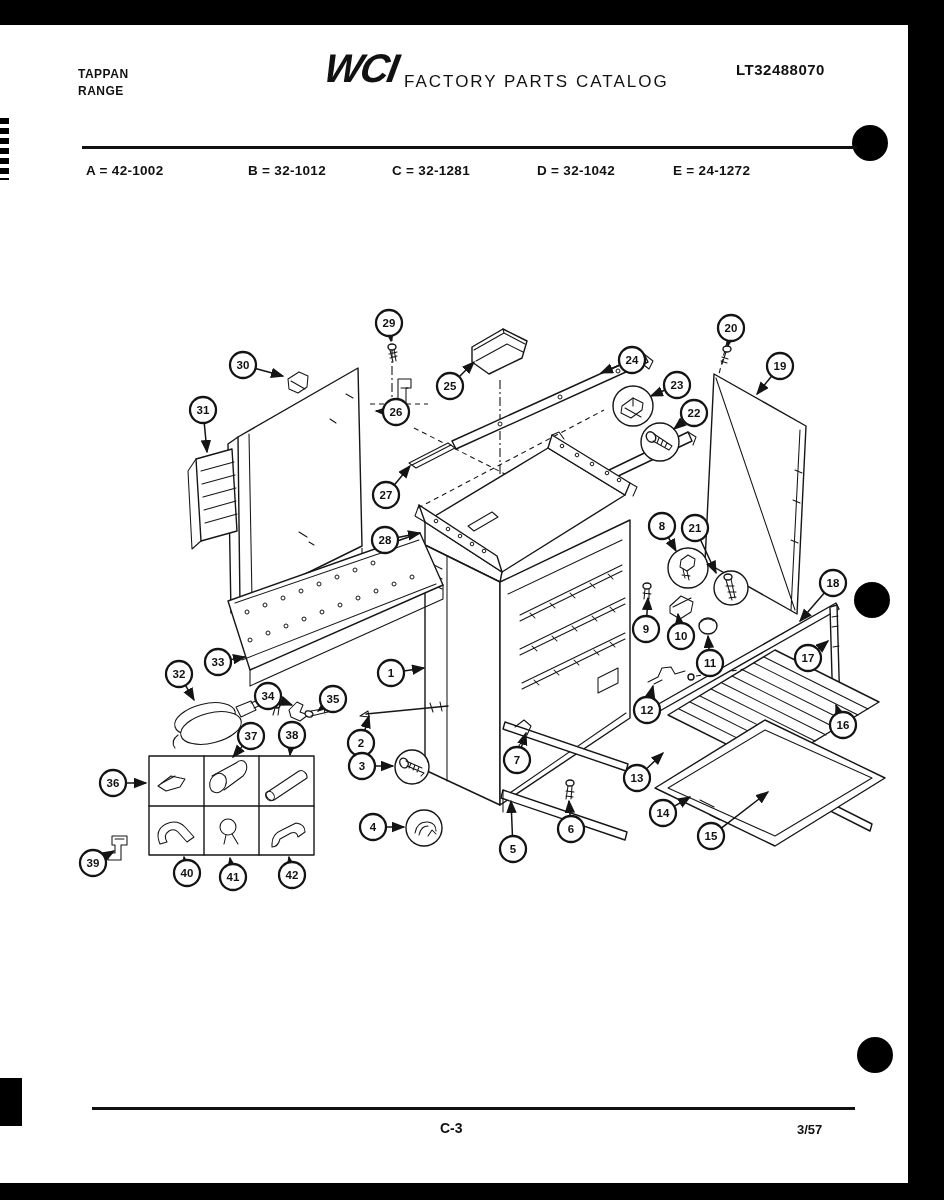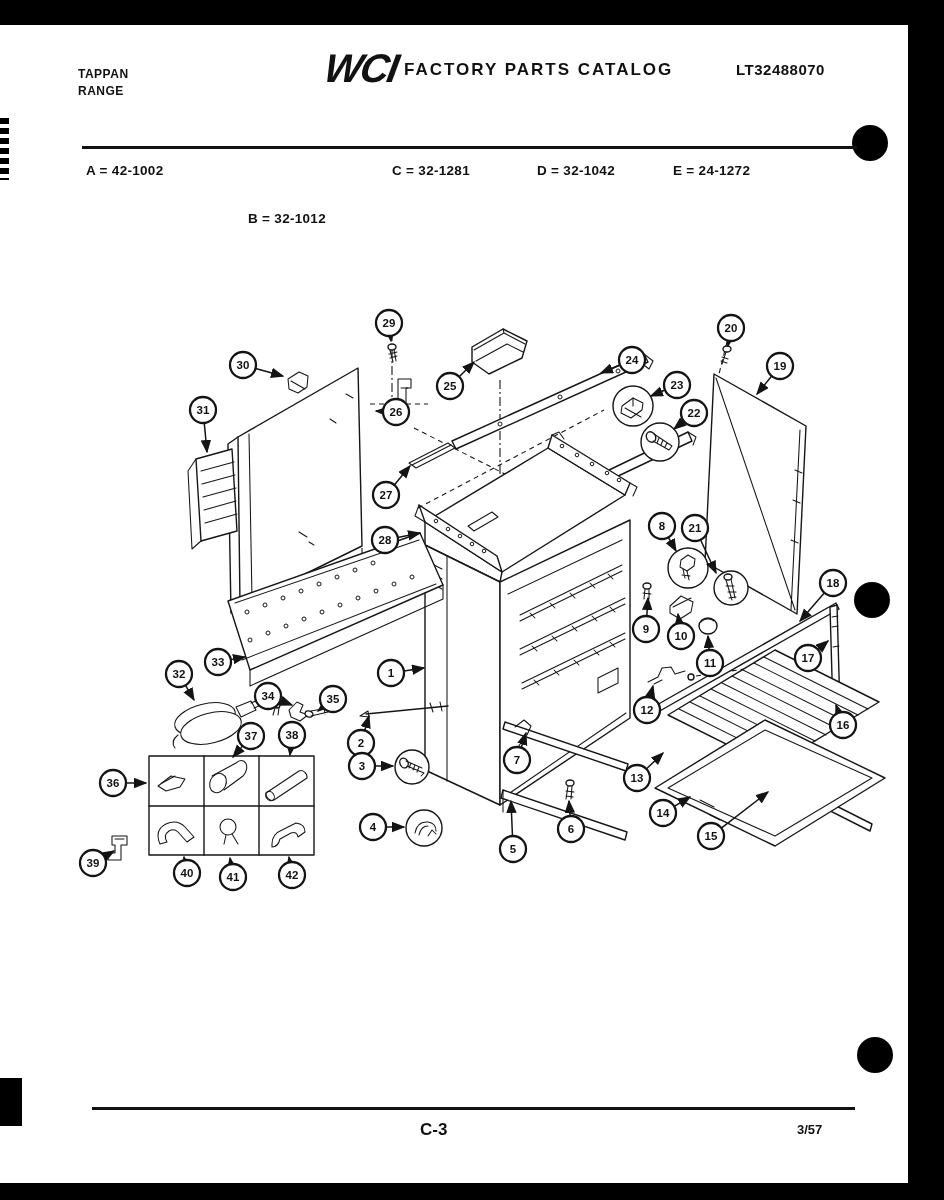--- a/index.html
+++ b/index.html
@@ -11,26 +11,26 @@
   .bar-right{left:908px;top:0;width:36px;height:1200px;background:#000;}
   .band-bottom{left:0;top:1183px;width:944px;height:17px;background:#000;}
   .mark-left1{left:0;top:118px;width:9px;height:62px;
       background:repeating-linear-gradient(#000 0 6px,#fff 6px 10px);}
   .mark-left2{left:0;top:1078px;width:22px;height:48px;background:#000;}
   .regdot{width:36px;height:36px;border-radius:50%;background:#000;}
   
   .brand{left:78px;top:66px;font-size:12px;font-weight:bold;line-height:17px;letter-spacing:.5px;}
   .logo{left:325px;top:46px;font-size:40px;font-weight:bold;font-style:italic;
         transform:skewX(-10deg);letter-spacing:-2px;}
-  .cat-title{left:404px;top:60px;font-size:17px;font-weight:bold;letter-spacing:2px;}
+  .cat-title{left:404px;top:72px;font-size:17px;font-weight:normal;letter-spacing:2px;}
   .docnum{left:736px;top:61px;font-size:15px;font-weight:bold;letter-spacing:.5px;}
   .hr1{left:82px;top:146px;width:775px;height:3px;background:#111;}
   .hr2{left:92px;top:1107px;width:763px;height:3px;background:#111;}
   .model{top:163px;font-size:13.5px;font-weight:bold;letter-spacing:.3px;}
-  .pageno{left:420px;top:1120px;font-size:17px;font-weight:bold;}
+  .pageno{left:440px;top:1120px;font-size:14px;font-weight:bold;}
   .datecode{left:797px;top:1122px;font-size:13px;font-weight:bold;}
   
   svg{position:absolute;left:0;top:0;}
   .art{stroke:#161616;fill:none;stroke-width:1.4;stroke-linejoin:round;stroke-linecap:round;}
   .artw{stroke:#161616;fill:#fff;stroke-width:1.4;stroke-linejoin:round;stroke-linecap:round;}
   .thin{stroke-width:1.05;}
   .dash{stroke:#161616;fill:none;stroke-width:1.1;stroke-dasharray:5 4;}
   .dashdot{stroke:#161616;fill:none;stroke-width:1.1;stroke-dasharray:9 3 2 3;}
   .hole{fill:#fff;stroke:#161616;stroke-width:1;}
   .balloon{fill:#fff;stroke:#141414;stroke-width:2.3;}
@@ -538,21 +538,21 @@
   <div class="abs brand">
     <div>TAPPAN</div>
     <div>RANGE</div>
   </div>
   <div class="abs logo">WCI</div>
   <div class="abs cat-title">FACTORY PARTS CATALOG</div>
   <div class="abs docnum">LT32488070</div>
   <div class="abs hr1"></div>
 
   <div class="abs model" style="left:86px;">A = 42-1002</div>
-  <div class="abs model" style="left:248px;margin-top:48px;">B = 32-1012</div>
+  <div class="abs model" style="left:248px;">B = 32-1012</div>
   <div class="abs model" style="left:392px;">C = 32-1281</div>
   <div class="abs model" style="left:537px;">D = 32-1042</div>
   <div class="abs model" style="left:673px;">E = 24-1272</div>
 
   <div class="abs hr2"></div>
   <div class="abs pageno">C-3</div>
   <div class="abs datecode">3/57</div>
 
 </div>
 

